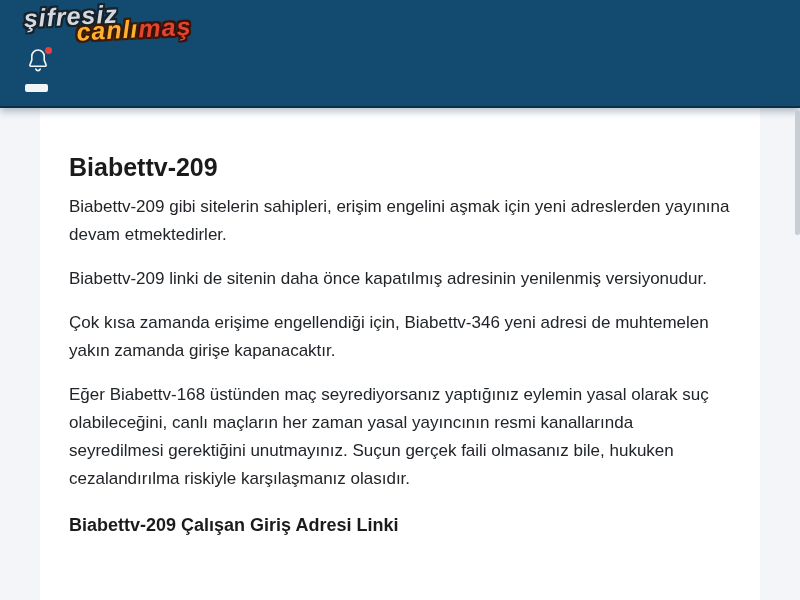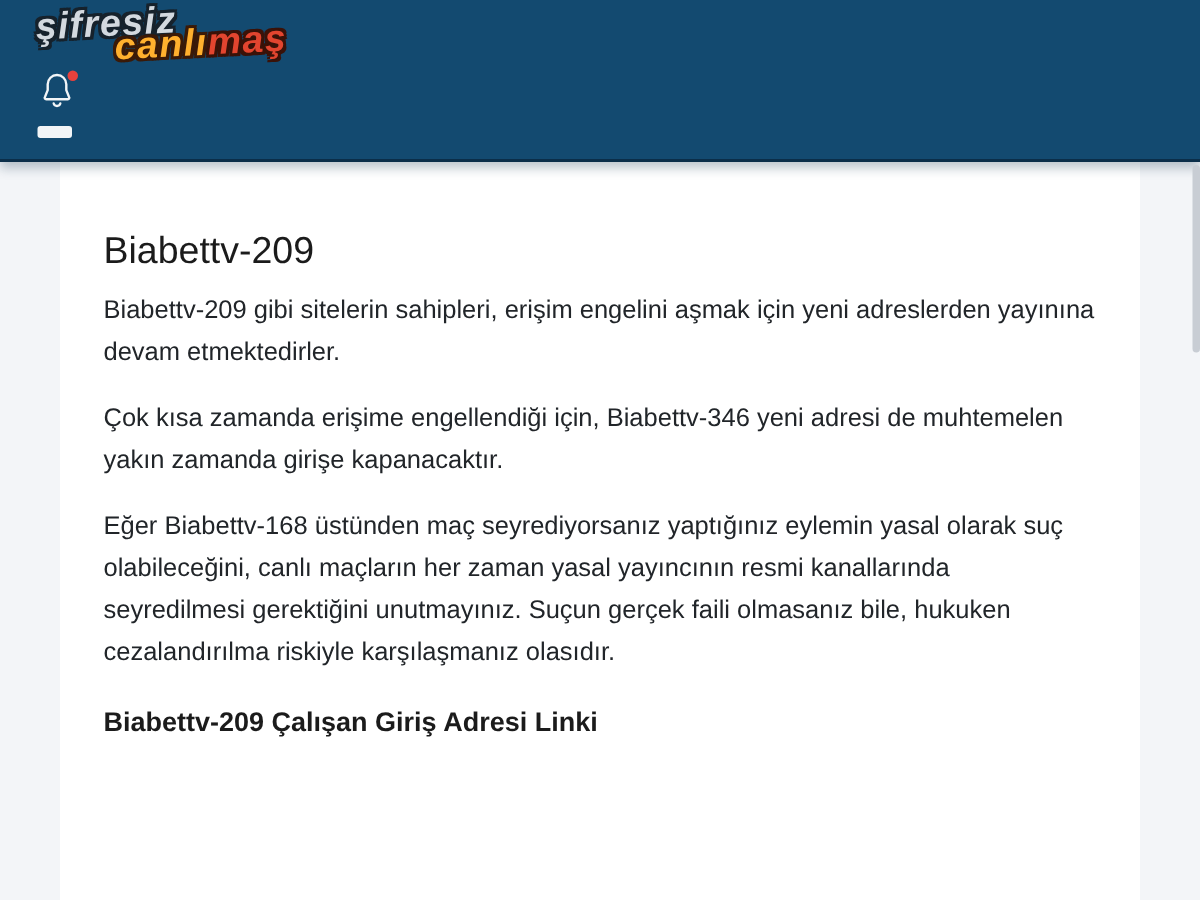--- a/index.html
+++ b/index.html
@@ -102,21 +102,21 @@
   .content-card {
     width: 720px;
     margin: 0 auto;
     background: #ffffff;
     min-height: 600px;
     padding: 44px 29px 40px 29px;
     border-radius: 0 0 0 0;
   }
   .page-title {
     font-size: 25px;
-    font-weight: 400;
+    font-weight: 700;
     line-height: 30px;
     color: #1b1b1b;
     margin: 0 0 11px 0;
   }
   .article-paragraph {
     font-size: 17px;
     line-height: 28px;
     color: #212529;
     margin: 0 0 16px 0;
   }
@@ -167,20 +167,21 @@
   </button>
 
   <button class="menu-toggle">
     <span class="menu-bar"></span>
   </button>
 </header>
 
 <main class="content-card">
   <h1 class="page-title">Biabettv-209</h1>
   <p class="article-paragraph">Biabettv-209 gibi sitelerin sahipleri, erişim engelini aşmak için yeni adreslerden yayınına devam etmektedirler.</p>
+  <p class="article-paragraph">Biabettv-209 linki de sitenin daha önce kapatılmış adresinin yenilenmiş versiyonudur.</p>
   <p class="article-paragraph">Çok kısa zamanda erişime engellendiği için, Biabettv-346 yeni adresi de muhtemelen yakın zamanda girişe kapanacaktır.</p>
   <p class="article-paragraph">Eğer Biabettv-168 üstünden maç seyrediyorsanız yaptığınız eylemin yasal olarak suç olabileceğini, canlı maçların her zaman yasal yayıncının resmi kanallarında seyredilmesi gerektiğini unutmayınız. Suçun gerçek faili olmasanız bile, hukuken cezalandırılma riskiyle karşılaşmanız olasıdır.</p>
   <h2 class="section-heading">Biabettv-209 Çalışan Giriş Adresi Linki</h2>
 </main>
 
 <div class="scrollbar-track">
   <div class="scrollbar-thumb"></div>
 </div>
 
 </body></html>

